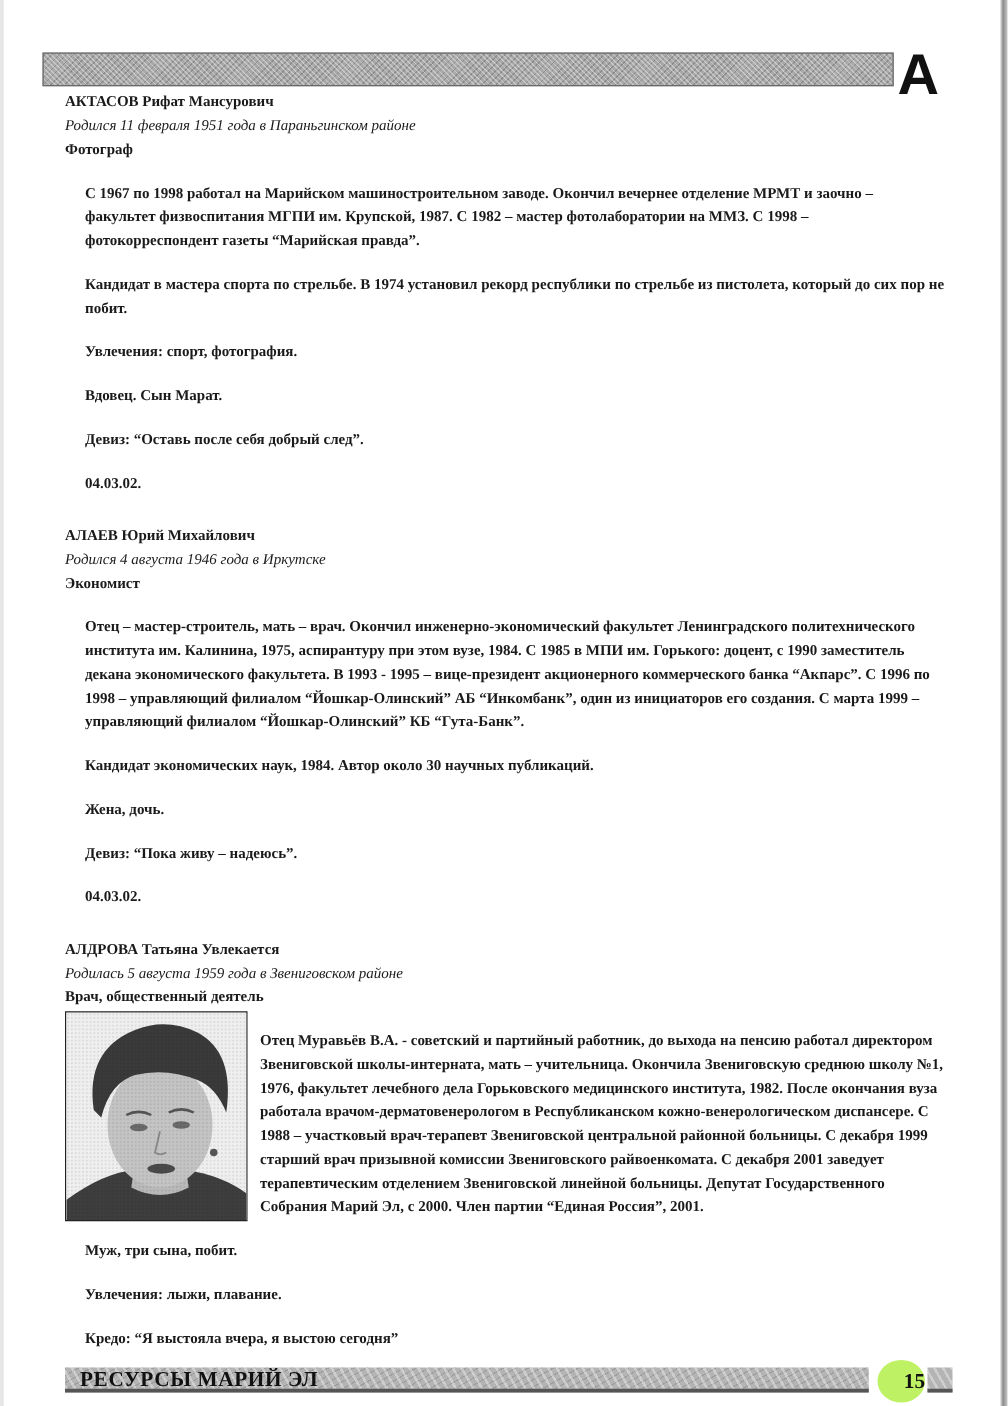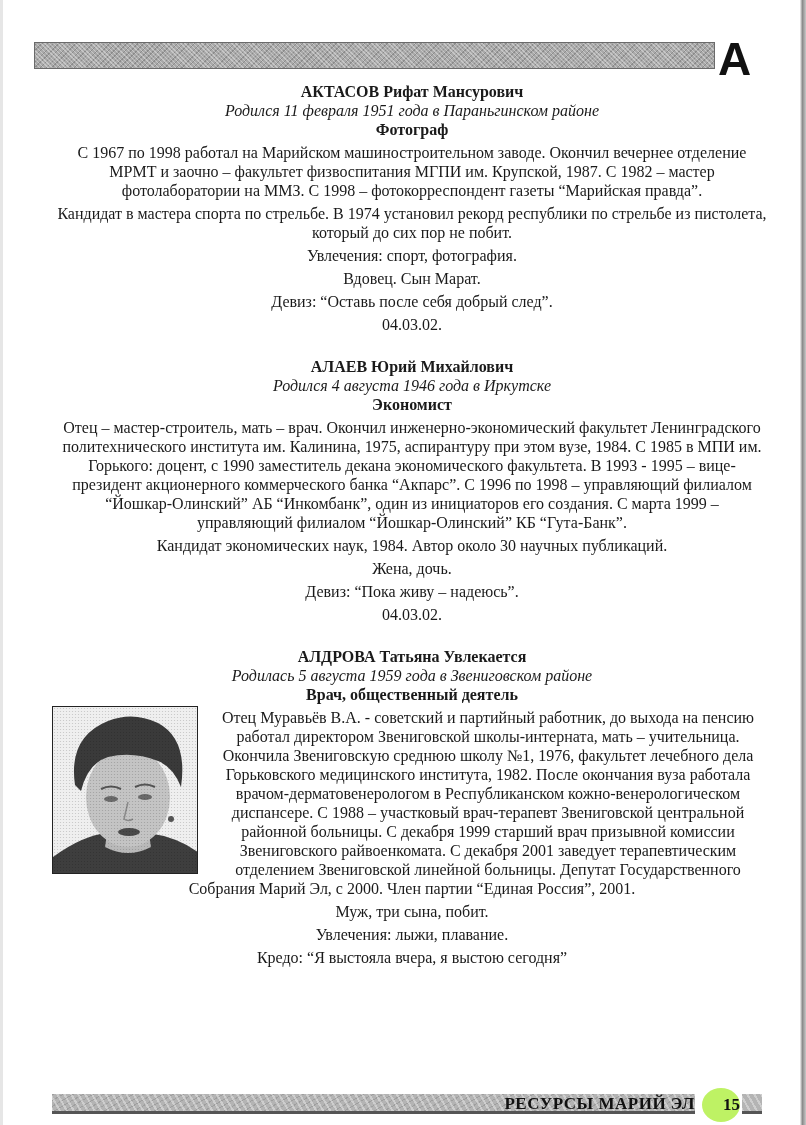--- a/index.html
+++ b/index.html
@@ -21,28 +21,28 @@
     background-color: #a9a9a9;
     background-image:
       repeating-linear-gradient(45deg, rgba(255,255,255,0.35) 0 1px, transparent 1px 3px),
       repeating-linear-gradient(-45deg, rgba(0,0,0,0.18) 0 1px, transparent 1px 4px);
   }
   .letter {
     position: absolute; left: 718px; top: 36px; font-family: "Liberation Sans", "DejaVu Sans", sans-serif;
     font-weight: bold; font-size: 46px; line-height: 46px; color: #111;
   }
   .content {
-    position: absolute; left: 52px; top: 82px; width: 720px;
-    font-size: 16px; line-height: 19px; text-align: center;
+    position: absolute; left: 52px; top: 72px; width: 720px;
+    font-size: 12px; line-height: 19px;
   }
   .entry { margin-bottom: 23px; }
   .name { font-weight: bold; }
   .born { font-style: italic; }
   .prof { font-weight: bold; }
-  .para { margin: 4px; }
+  .para { margin: 16px; font-weight: bold; }
   .photo-wrap {
     float: left; width: 146px; height: 168px; margin: 2px 10px 0 0;
     border: 1px solid #222; box-sizing: border-box; position: relative; overflow: hidden;
     background: #f2f2f2;
   }
   .photo-wrap svg { display: block; }
   .footer-bar {
     position: absolute; left: 52px; top: 1094px; width: 643px; height: 20px;
     background-color: #b4b4b4;
     background-image:
@@ -51,22 +51,22 @@
     border-bottom: 3px solid #555;
     box-sizing: border-box;
   }
   .footer-bar-right {
     position: absolute; left: 742px; top: 1094px; width: 20px; height: 20px;
     background-color: #b4b4b4;
     background-image: repeating-linear-gradient(60deg, rgba(255,255,255,0.35) 0 2px, transparent 2px 6px);
     border-bottom: 3px solid #555; box-sizing: border-box;
   }
   .footer-title {
-    position: absolute; left: 0; right: 0; top: 1px; text-align: right;
-    font-size: 17px; line-height: 17px; letter-spacing: 0.5px; color: #111; font-weight: bold;
+    position: absolute; left: 0; right: 0; top: 1px; text-align: left;
+    font-size: 17px; line-height: 17px; letter-spacing: 0.5px; color: #111; font-weight: bold; padding-left: 12px;
   }
   .page-num {
     position: absolute; left: 702px; top: 1088px; width: 38px; height: 34px; border-radius: 50%;
     background: #bef264; text-align: right; line-height: 34px; font-weight: bold; font-size: 17px; color: #111;
   }
 </style>
 </head>
 <body>
 
 <div class="left-edge"></div>

